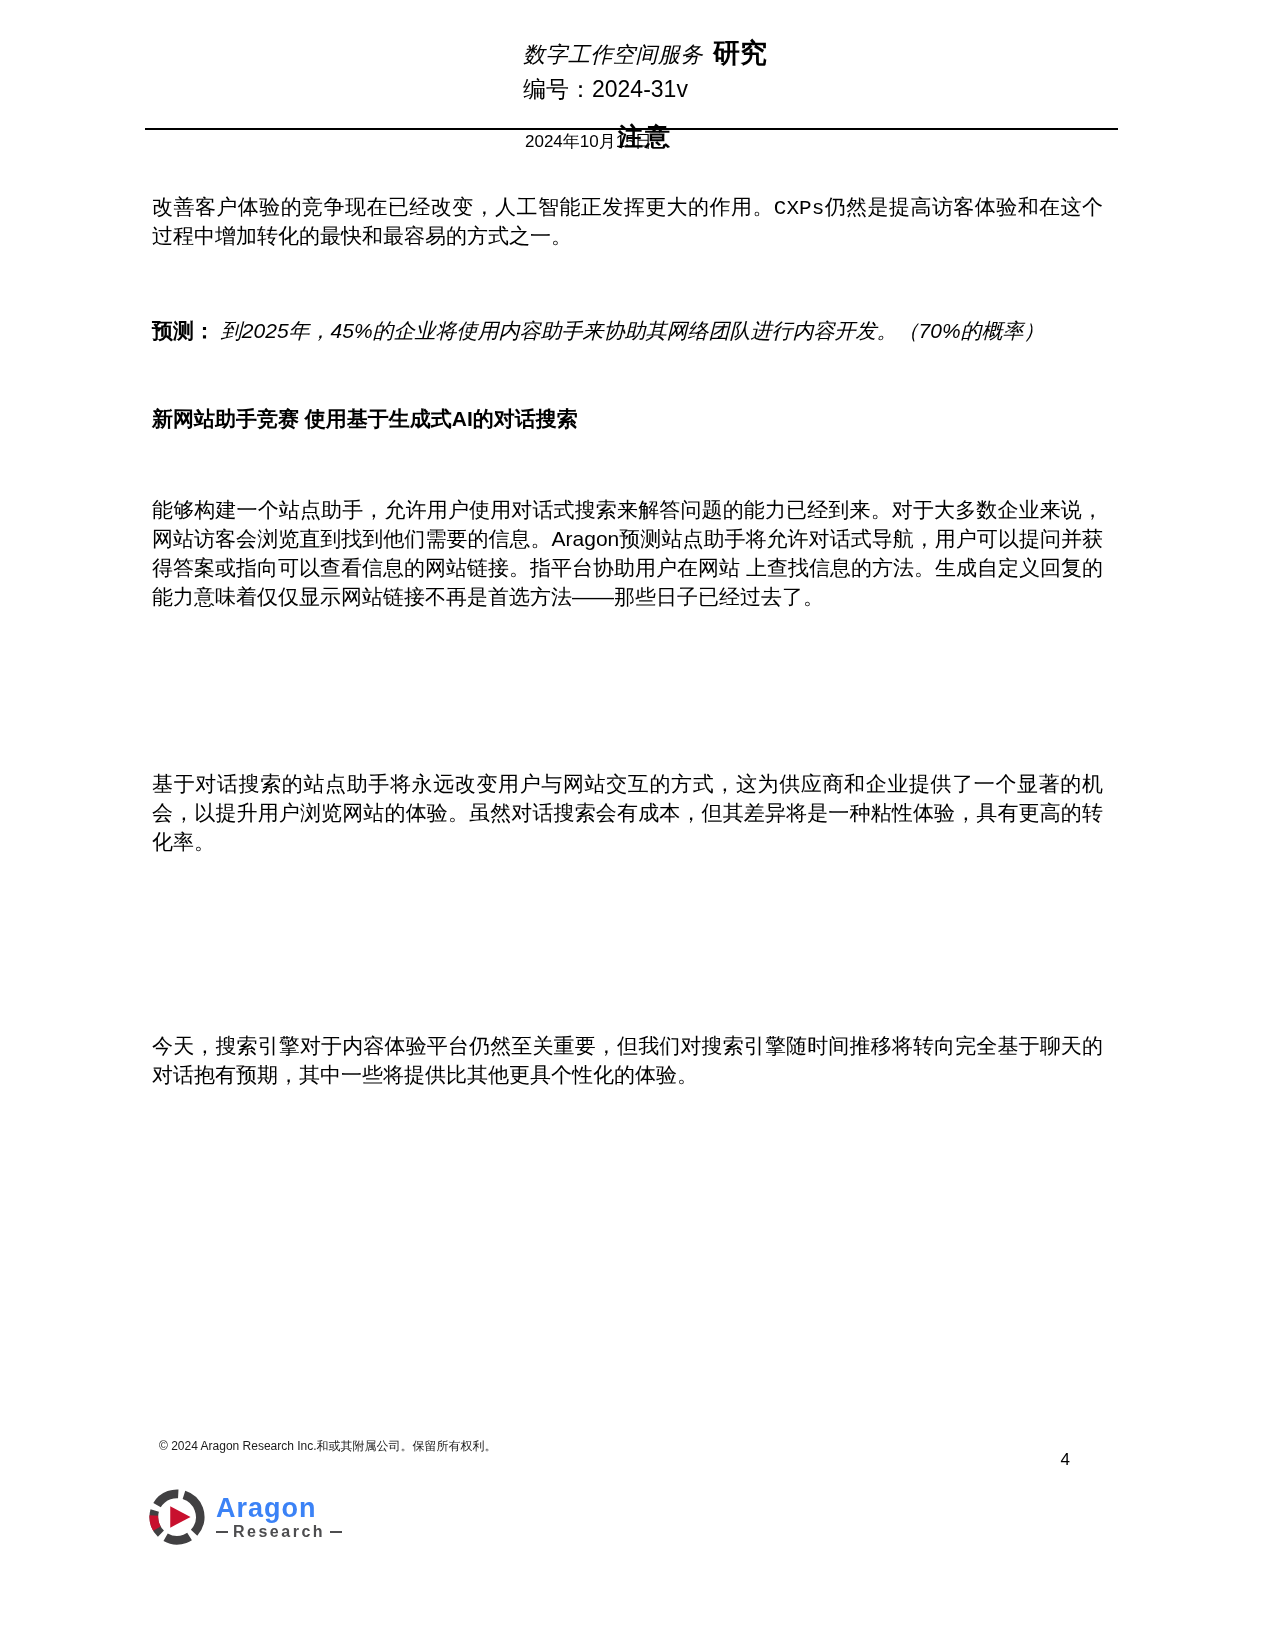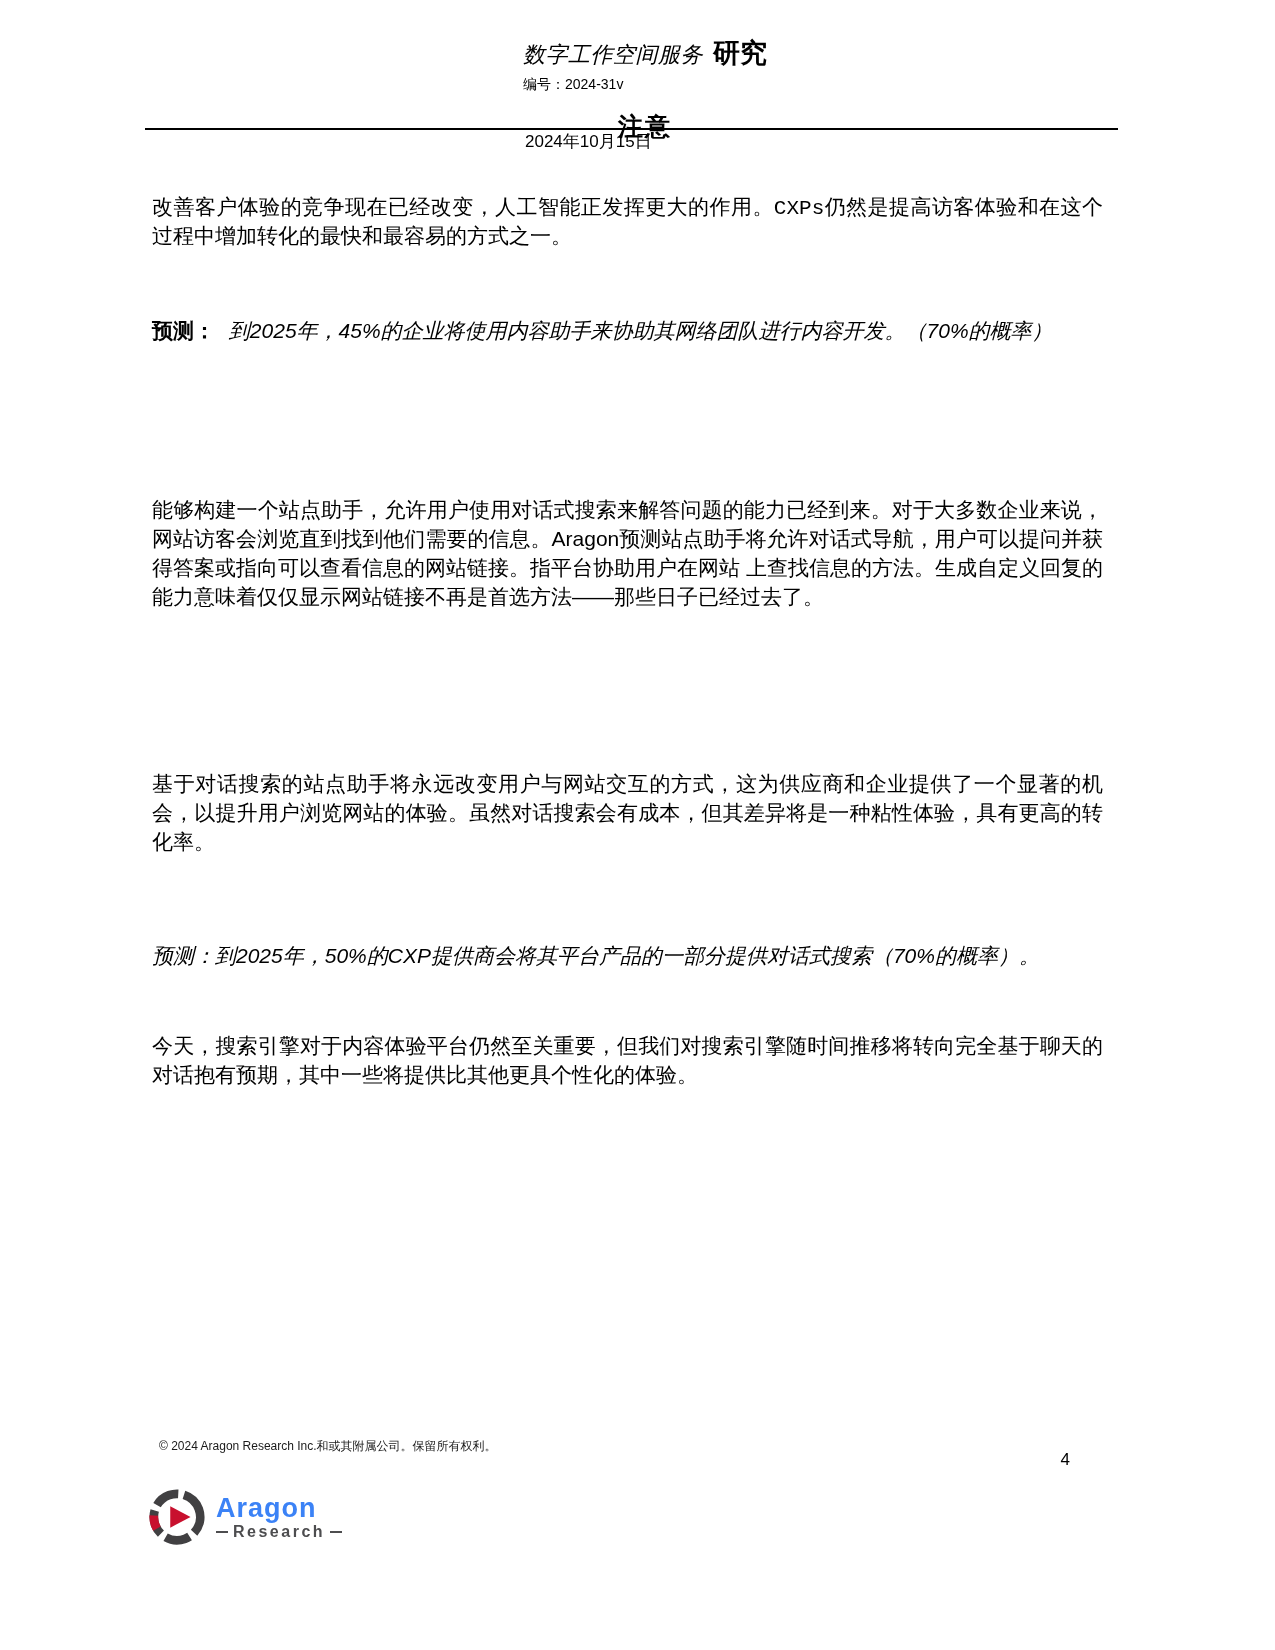--- a/index.html
+++ b/index.html
@@ -28,21 +28,21 @@
     font-style: italic;
     font-size: 22px;
     letter-spacing: 0.5px;
   }
   .doc-type {
     font-weight: bold;
     font-size: 27px;
     margin-left: 10px;
   }
   .doc-number {
-    font-size: 14px;
+    font-size: 23px;
     margin-top: 7px;
   }
   .note-title {
     font-weight: bold;
     font-size: 25px;
     margin-top: 20px;
     letter-spacing: 2px;
     text-align: center;
   }
   .header-divider {
@@ -69,21 +69,21 @@
     text-align: justify;
   }
   .p-intro        { top: 194px; font-family: Liberation Mono, monospace; }
   .p-prediction1  { top: 316px; }
   .p-heading      { top: 404px; font-weight: bold; text-align: left; }
   .p-site         { top: 495px; }
   .p-conv         { top: 769px; }
   .p-prediction2  { top: 941px; font-style: italic; }
   .p-search       { top: 1031px; }
   .pred-label     { font-weight: bold; font-style: normal; }
-  .pred-text      { font-style: italic; margin-left: 8px; }
+  .pred-text      { font-style: italic; }
 
   
   .copyright {
     position: absolute;
     left: 159px;
     top: 1438px;
     font-size: 12px;
     color: #1a1a1a;
   }
   .page-number {
@@ -135,26 +135,26 @@
   <div class="header-divider"></div>
   <div class="doc-date">2024年10月15日</div>
 
   <div class="para p-intro">改善客户体验的竞争现在已经改变，人工智能正发挥更大的作用。CXPs仍然是提高访客体验和在这个过程中增加转化的最快和最容易的方式之一。</div>
 
   <div class="para p-prediction1">
     <span class="pred-label">预测：</span>
     <span class="pred-text">到2025年，45%的企业将使用内容助手来协助其网络团队进行内容开发。（70%的概率）</span>
   </div>
 
+  <div class="para p-heading">新网站助手竞赛 使用基于生成式AI的对话搜索</div>
 
   <div class="para p-site">能够构建一个站点助手，允许用户使用对话式搜索来解答问题的能力已经到来。对于大多数企业来说，网站访客会浏览直到找到他们需要的信息。Aragon预测站点助手将允许对话式导航，用户可以提问并获得答案或指向可以查看信息的网站链接。指平台协助用户在网站 上查找信息的方法。生成自定义回复的能力意味着仅仅显示网站链接不再是首选方法——那些日子已经过去了。</div>
 
   <div class="para p-conv">基于对话搜索的站点助手将永远改变用户与网站交互的方式，这为供应商和企业提供了一个显著的机会，以提升用户浏览网站的体验。虽然对话搜索会有成本，但其差异将是一种粘性体验，具有更高的转化率。</div>
 
-  <div class="para p-prediction2">预测：到2025年，50%的CXP提供商会将其平台产品的一部分提供对话式搜索（70%的概率）。</div>
 
   <div class="para p-search">今天，搜索引擎对于内容体验平台仍然至关重要，但我们对搜索引擎随时间推移将转向完全基于聊天的对话抱有预期，其中一些将提供比其他更具个性化的体验。</div>
 
   <div class="copyright">© 2024 Aragon Research Inc.和或其附属公司。保留所有权利。</div>
   <div class="page-number">4</div>
 
   <div class="logo">
     <svg class="logo-icon" viewBox="0 0 60 60" xmlns="http://www.w3.org/2000/svg">
 
       <circle cx="30" cy="30" r="24" fill="none" stroke="#414042" stroke-width="9" stroke-dasharray="26 6" stroke-linecap="butt" transform="rotate(-20 30 30)"></circle>

